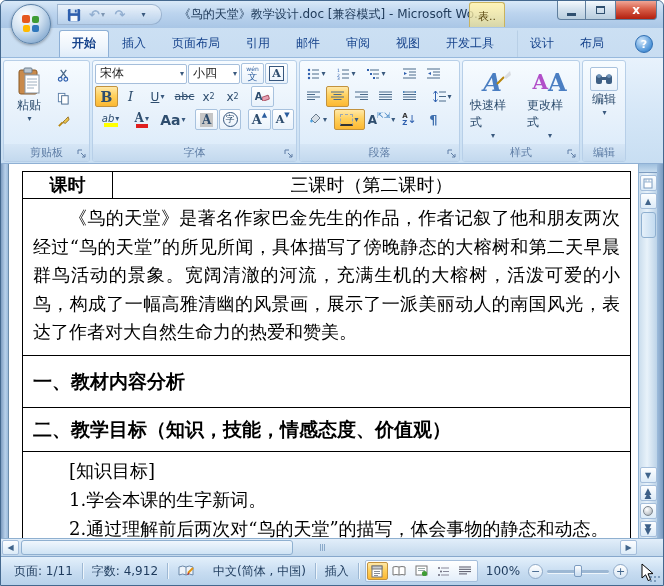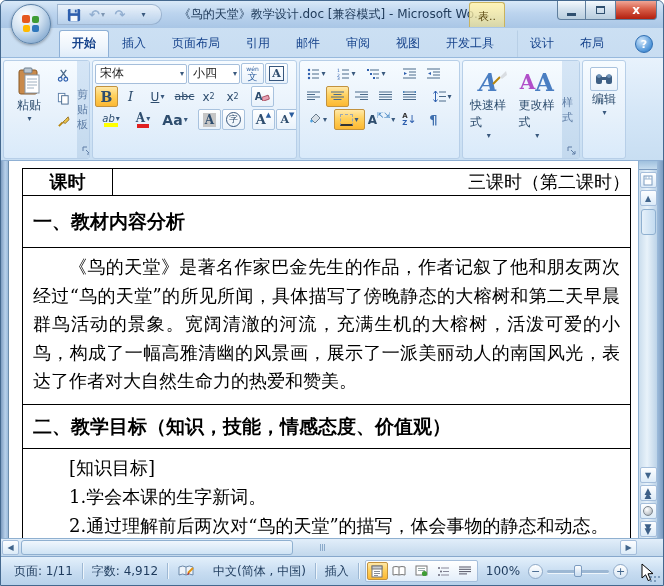--- a/index.html
+++ b/index.html
@@ -43,21 +43,21 @@
     border-radius:3px 3px 0 0; white-space:nowrap;}
   .tab.active{ background:linear-gradient(#fdfeff,#eef5fc 60%,#dfecf9); border-color:#8eb0d6; color:#15428b; font-weight:bold;}
   .tab.ctx-first{ border-left:1px solid #b8cfe6; margin-left:10px; border-radius:0;}
   .help-btn{ position:absolute; right:10px; bottom:4px; width:18px; height:18px; border-radius:50%;
     background:radial-gradient(circle at 35% 30%,#cfe6fb,#4e94d8 70%,#2f6eb2); border:1px solid #2f6eb2;
     color:#fff; font-weight:bold; font-size:11px; display:flex; align-items:center; justify-content:center;}
 
   
   .ribbon{ flex:0 0 104px; background:linear-gradient(#e8f2fc,#d4e6f7 55%,#c8def2);
     border-top:1px solid #97b9dd; border-bottom:1px solid #8fb0d4; display:flex; padding:2px 1px 1px 2px; gap:2px;}
-  .group{ border:1px solid #b7cfe8; border-radius:3px; display:flex; flex-direction:row;
+  .group{ border:1px solid #b7cfe8; border-radius:3px; display:flex; flex-direction:column;
     background:linear-gradient(#f6fbff,#e7f1fb 55%,#d9eafa); overflow:hidden;}
   .group-body{ flex:1; padding:2px; position:relative;}
   .group-label{ flex:0 0 17px; background:linear-gradient(#d6e6f6,#c3d9ee); color:#5e7da5; font-size:11px;
     display:flex; align-items:center; justify-content:center; position:relative;}
   .launcher{ position:absolute; right:2px; bottom:2px; width:11px; height:11px; border-radius:2px;
     display:flex; align-items:center; justify-content:center;}
   .rbtn{ border:1px solid transparent; border-radius:2px; display:flex; align-items:center; justify-content:center;
     color:#2e4d6e; background:transparent;}
   .rbtn.on{ background:linear-gradient(#ffe8a8,#ffd15e 45%,#fcb832); border-color:#c2923e;}
   .rbtn.boxed{ border-color:#a8c2de; background:linear-gradient(#ffffff,#e9f2fb);}
@@ -96,21 +96,21 @@
   .docrow{ flex:1 1 auto; display:flex; min-height:0;}
   .frame-strip-l{ flex:0 0 7px; background:linear-gradient(90deg,#7d9cc0,#b7d0ea 60%,#9dbcdc);}
   .frame-strip-r{ flex:0 0 6px; background:linear-gradient(90deg,#9dbcdc,#7d9cc0);}
   .page{ flex:1 1 auto; background:#fff; position:relative; overflow:hidden; border-left:1px solid #6c8cab;}
   .doc-table{ position:absolute; left:13px; right:7px; top:7px; border:1px solid #000;
     font-family:"DejaVu Serif","Liberation Serif",serif; font-size:18px; color:#000; background:#fff;}
   .trow{ border-bottom:1px solid #000; }
   .trow.hdr{ display:flex; height:27px; align-items:center;}
   .cell-k{ flex:0 0 90px; text-align:center; font-weight:bold; border-right:1px solid #000; height:100%;
     display:flex; align-items:center; justify-content:center;}
-  .cell-v{ flex:1; text-align:right;}
+  .cell-v{ flex:1; text-align:center;}
   .sect-title{ font-weight:bold; padding:13px 8px 12px 10px; font-size:19px;}
   .body-par{ padding:5px 10px 8px; line-height:28.6px; text-align:justify; text-indent:2em;}
   .obj-wrap{ padding:4px 10px 0; line-height:29px;}
   .obj-head{ font-weight:normal; padding-left:2em;}
   .obj-item{ padding-left:2em; text-indent:-0em;}
 
   
   .vscroll{ flex:0 0 19px; background:linear-gradient(90deg,#cadded,#e8f2fa 45%,#bcd3e8);
     border-left:1px solid #8fb0d0; display:flex; flex-direction:column; align-items:center;}
   .vs-split{ width:100%; height:9px; border-bottom:1px solid #7d9cc0; background:linear-gradient(#9fc0de,#c6dcef);}
@@ -542,24 +542,24 @@
 
   <div class="docrow">
     <div class="frame-strip-l"></div>
     <div class="page">
       <div class="doc-table">
         <div class="trow hdr">
           <div class="cell-k">课时</div>
           <div class="cell-v">三课时（第二课时）</div>
         </div>
         <div class="trow">
+          <div class="body-par">《鸟的天堂》是著名作家巴金先生的作品，作者记叙了他和朋友两次经过“鸟的天堂”的所见所闻，具体描写了傍晚静态的大榕树和第二天早晨群鸟活动的景象。宽阔清澈的河流，充满生机的大榕树，活泼可爱的小鸟，构成了一幅高雅清幽的风景画，展示了一派美丽动人的南国风光，表达了作者对大自然生命力的热爱和赞美。</div>
+        </div>
+        <div class="trow">
           <div class="sect-title">一、教材内容分析</div>
-        </div>
-        <div class="trow">
-          <div class="body-par">《鸟的天堂》是著名作家巴金先生的作品，作者记叙了他和朋友两次经过“鸟的天堂”的所见所闻，具体描写了傍晚静态的大榕树和第二天早晨群鸟活动的景象。宽阔清澈的河流，充满生机的大榕树，活泼可爱的小鸟，构成了一幅高雅清幽的风景画，展示了一派美丽动人的南国风光，表达了作者对大自然生命力的热爱和赞美。</div>
         </div>
         <div class="trow">
           <div class="sect-title" style="padding:9px 8px 8px 10px">二、教学目标（知识，技能，情感态度、价值观）</div>
         </div>
         <div class="trow" style="border-bottom:none">
           <div class="obj-wrap">
             <div class="obj-head">[知识目标]</div>
             <div class="obj-item">1.学会本课的生字新词。</div>
             <div class="obj-item">2.通过理解前后两次对“鸟的天堂”的描写，体会事物的静态和动态。</div>
 

